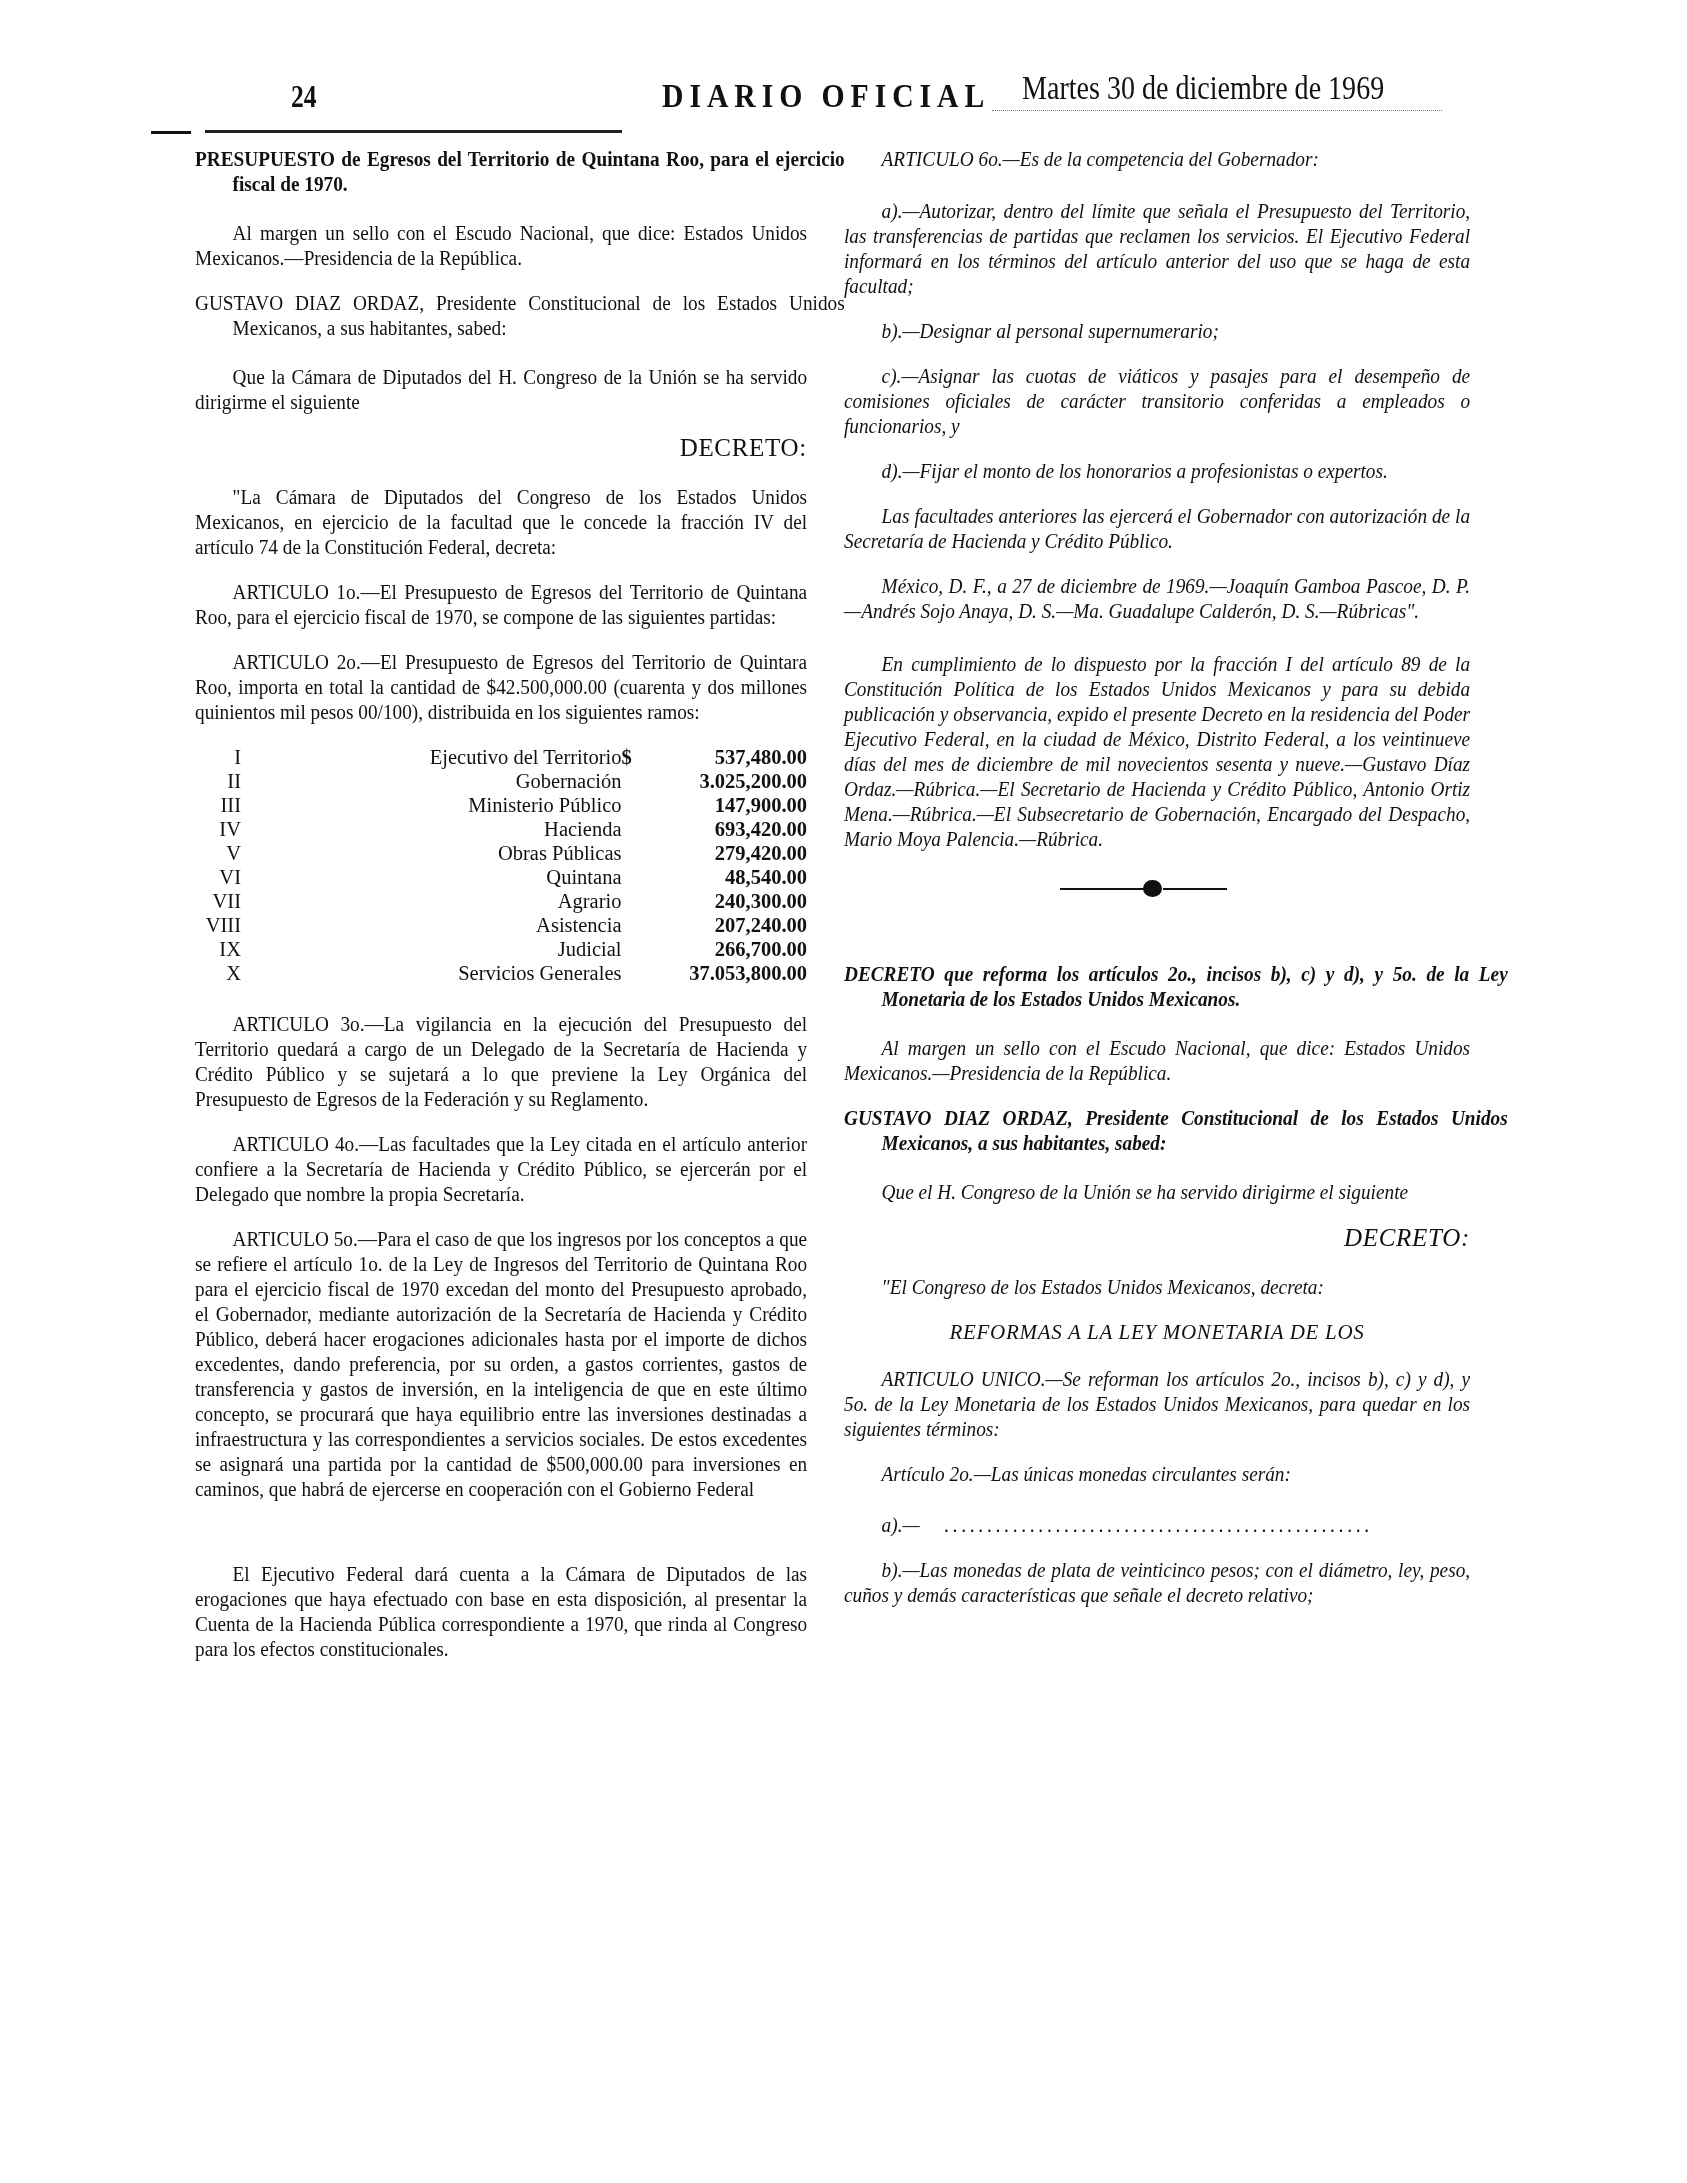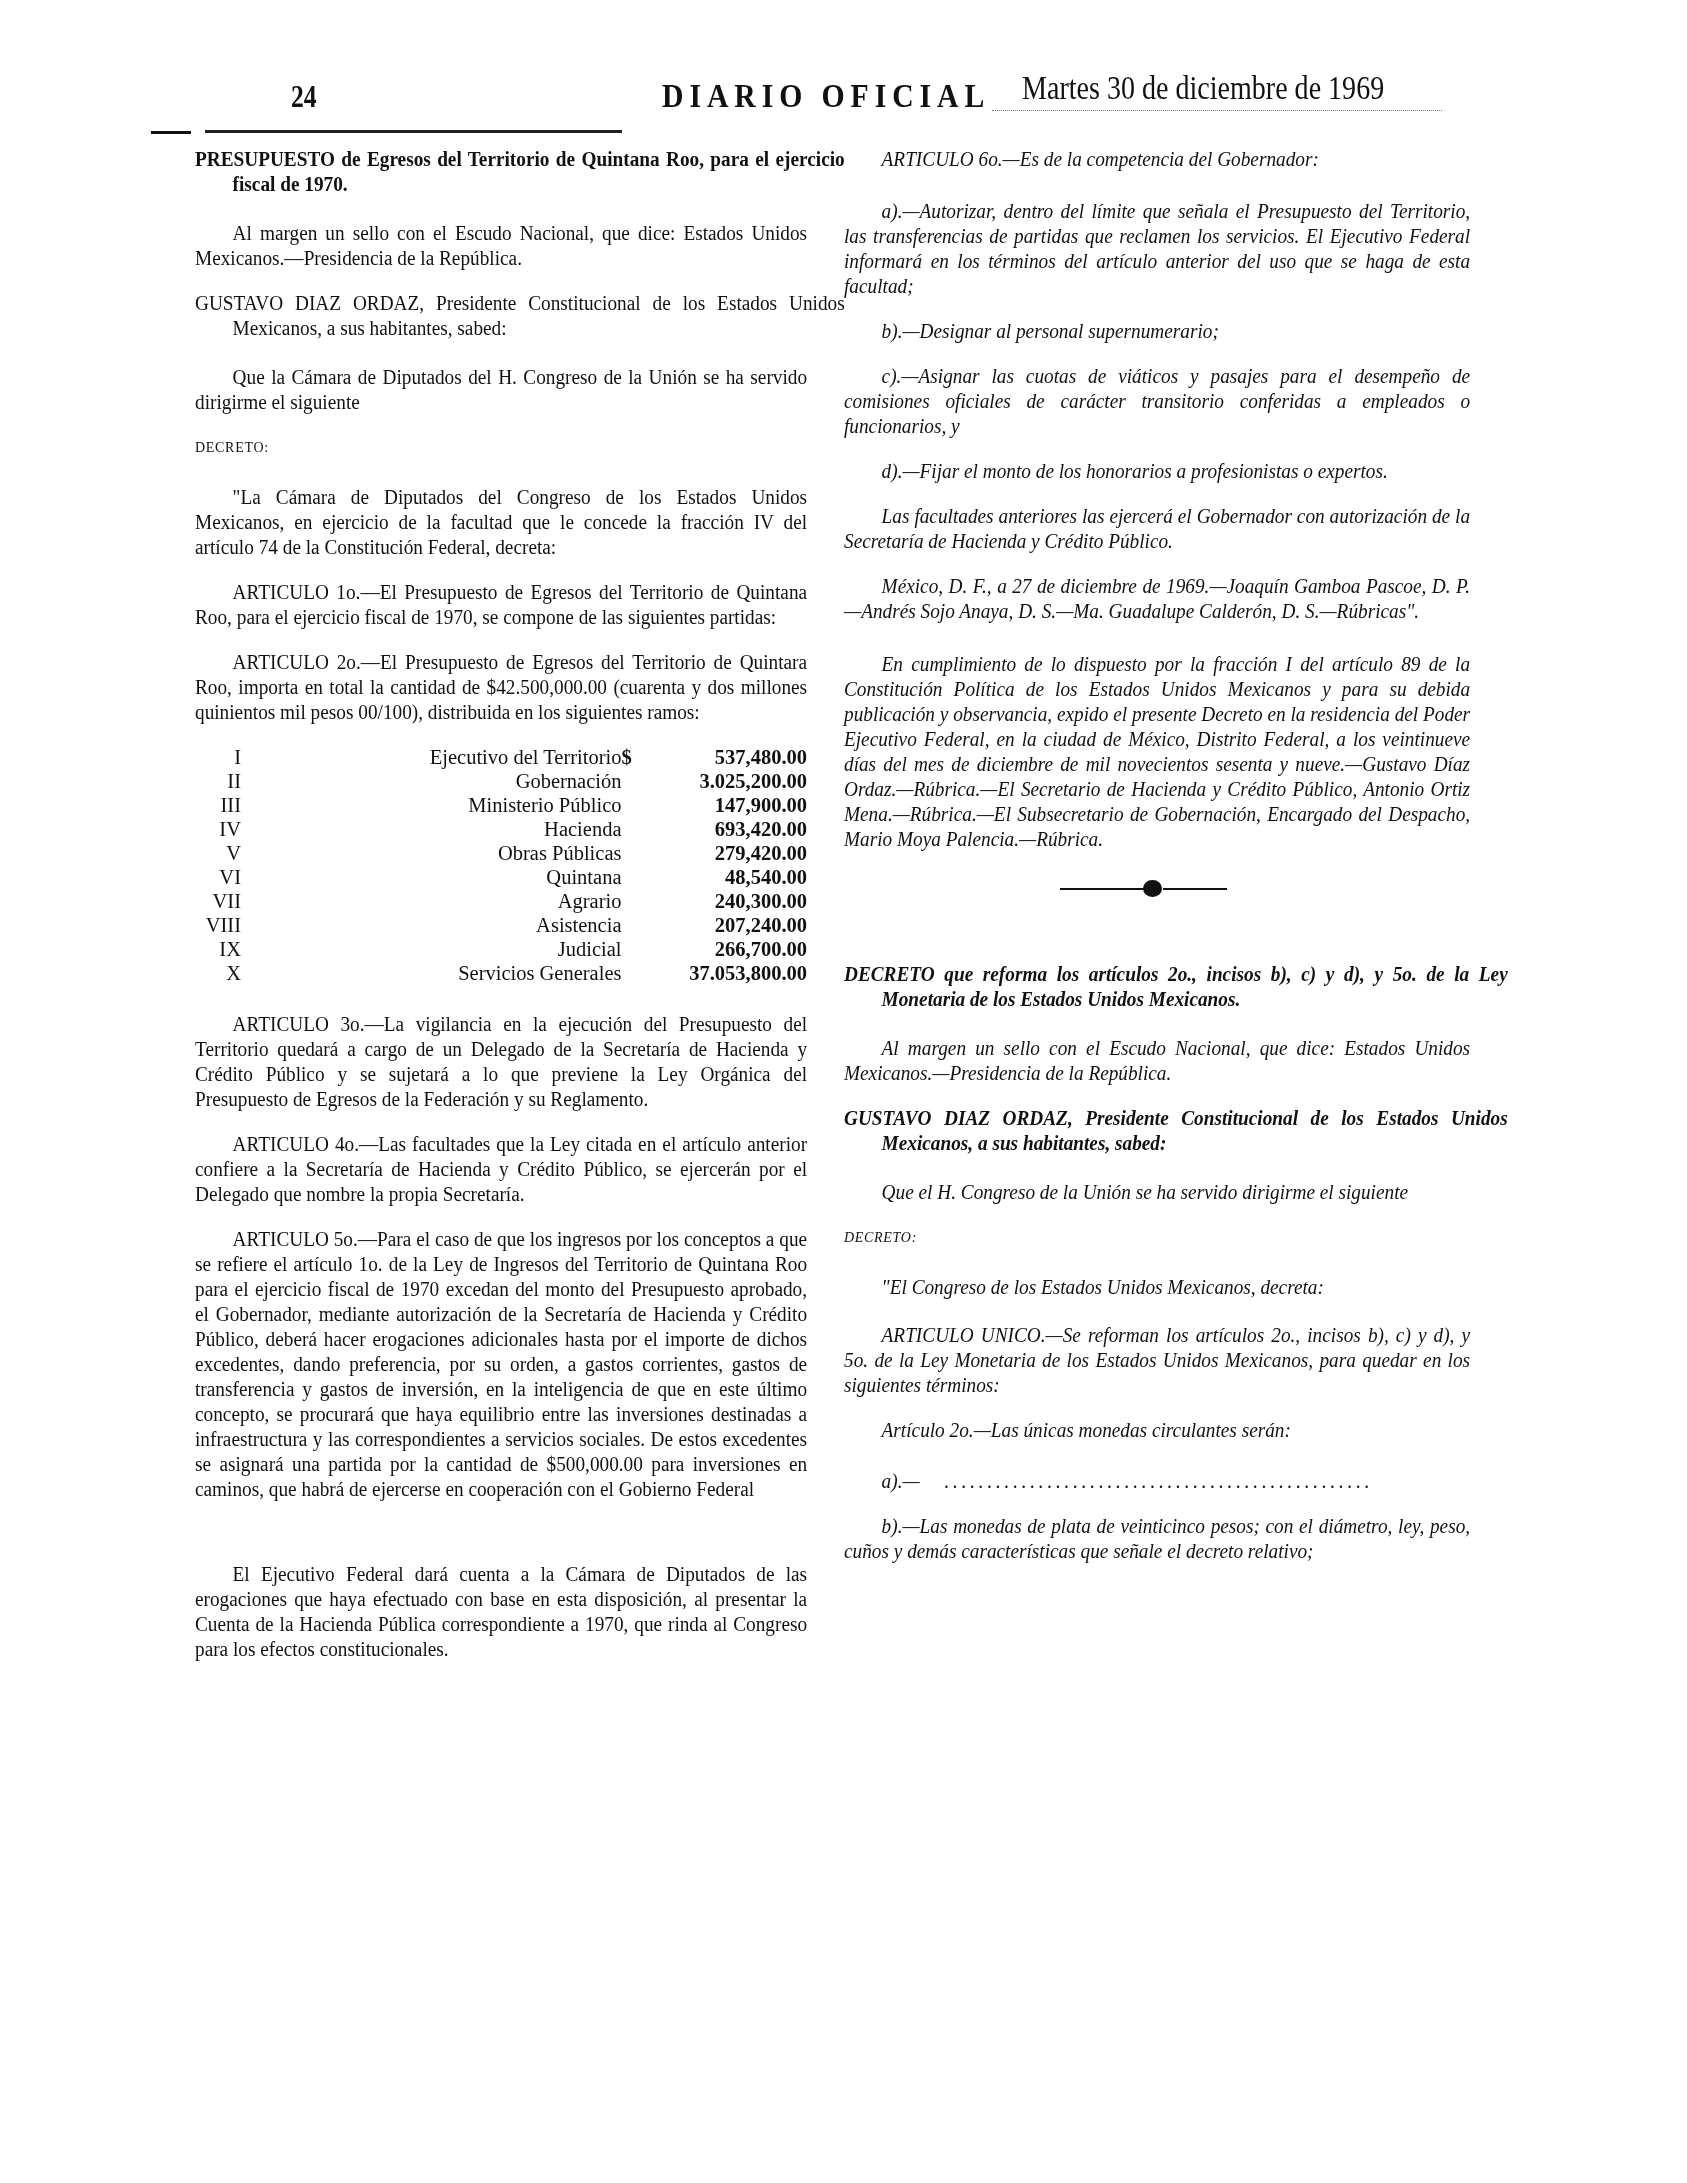--- a/index.html
+++ b/index.html
@@ -12,21 +12,21 @@
   .rule-a { position: absolute; left: 151px; top: 65px; width: 40px; height: 3.3px; background: #111; }
   .rule-b { position: absolute; left: 205px; top: 64px; width: 417px; height: 2.6px; background: #222; }
   .specks { position: absolute; left: 992px; top: 44px; width: 450px; height: 1.3px; border-top: 1.3px dotted #777; }
 
   .col { position: absolute; top: 147px; font-size: 20.5px; line-height: 25px; }
   .col-left { left: 195px; width: 612px; }
   .col-right { left: 844px; width: 626px; font-style: italic; }
 
   .p { margin: 0 0 20px 0; text-align: justify; text-indent: 40px; transform: scaleX(0.94); transform-origin: left top; width: 106.4%; }
   .heading { margin: 0 0 24px 0; text-align: justify; font-weight: bold; padding-left: 40px; text-indent: -40px; transform: scaleX(0.94); transform-origin: left top; width: 106.4%; }
-  .center { text-align: left; margin: 0 0 25px 0; font-size: 14px; letter-spacing: 0.7px; }
+  .center { text-align: right; margin: 0 0 25px 0; font-size: 25px; letter-spacing: 0.7px; }
   .center-caps { text-align: center; margin: 0 0 22.5px 0; font-size: 21px; line-height: 24px; letter-spacing: 0.7px; }
 
   table.ramos { width: 612px; border-collapse: collapse; margin: 0 0 26.5px 0; font-size: 20.5px; }
   table.ramos td { padding: 0; line-height: 24px; height: 24px; }
   td.num { width: 46px; text-align: right; padding-right: 20px !important; }
   td.name { text-align: right; margin-left: 26px; }
   td.cur { width: 26.5px; text-align: left; font-weight: bold; }
   td.amt { width: 159px; text-align: right; font-weight: bold; }
 
   .separator { position: relative; height: 26.5px; margin: 24px 0 60px 0; }
@@ -147,19 +147,20 @@
     <div class="line-r"></div>
   </div>
 
   <p class="heading">DECRETO que reforma los artículos 2o., incisos b), c) y d), y 5o. de la Ley Monetaria de los Estados Unidos Mexicanos.</p>
   <p class="p">Al margen un sello con el Escudo Nacional, que dice: Estados Unidos Mexicanos.—Presidencia de la República.</p>
   <p class="heading">GUSTAVO DIAZ ORDAZ, Presidente Constitucional de los Estados Unidos Mexicanos, a sus habitantes, sabed:</p>
   <p class="p">Que el H. Congreso de la Unión se ha servido dirigirme el siguiente</p>
   <div class="center">DECRETO:</div>
   <p class="p">"El Congreso de los Estados Unidos Mexicanos, decreta:</p>
   <div class="center-caps">
+    <div>REFORMAS A LA LEY MONETARIA DE LOS</div>
   </div>
   <p class="p">ARTICULO UNICO.—Se reforman los artículos 2o., incisos b), c) y d), y 5o. de la Ley Monetaria de los Estados Unidos Mexicanos, para quedar en los siguientes términos:</p>
   <p class="p" style="margin-bottom:26.5px;">Artículo 2o.—Las únicas monedas circulantes serán:</p>
   <p class="p"><span>a).—</span><span class="dots">..................................................</span></p>
   <p class="p">b).—Las monedas de plata de veinticinco pesos; con el diámetro, ley, peso, cuños y demás características que señale el decreto relativo;</p>
 </div>
 
 
 </body></html>

